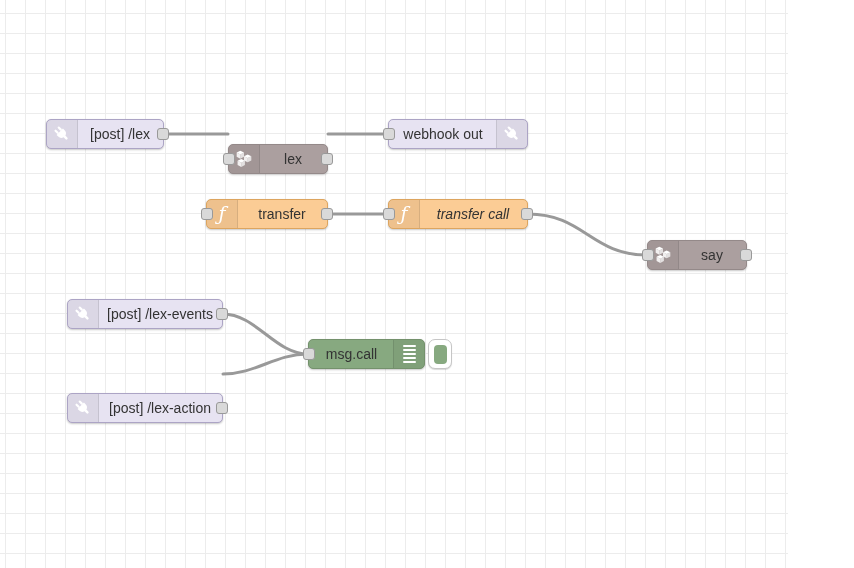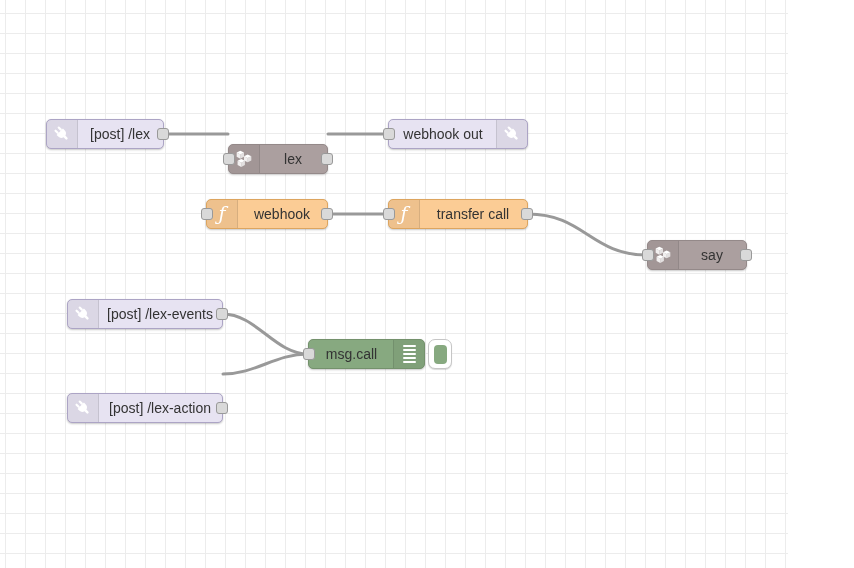--- a/index.html
+++ b/index.html
@@ -27,21 +27,21 @@
     background:rgba(0,0,0,0.05);
   }
   .iconbox.left{left:0;border-right:1px solid rgba(0,0,0,0.1);border-radius:4px 0 0 4px;}
   .iconbox.right{right:0;border-left:1px solid rgba(0,0,0,0.1);border-radius:0 4px 4px 0;}
   .pad-l .label{margin-left:30px;}
   .pad-r .label{margin-right:30px;}
   .node-http{background:#e7e3f2;border-color:#aca4c5;}
   .node-lex{background:#ab9f9f;border-color:#948989;}
   .node-func{background:#fbcc95;border-color:#dda55f;}
   .node-debug{background:#87a980;border-color:#74916c;justify-content:center;}
-  .italic .label{}
+  .italic .label{font-style:italic;}
   .port{
     position:absolute;width:10px;height:10px;border-radius:3px;
     background:#d9d9d9;border:1px solid #999;top:8px;
   }
   .port.in{left:-6px;}
   .port.out{right:-6px;}
   .func-glyph{
     color:#fff;font-family:"DejaVu Serif","Liberation Serif",serif;
     font-style:italic;font-size:19px;line-height:1;padding-bottom:2px;
   }
@@ -119,21 +119,21 @@
         </svg>
     </div>
     <span class="label">webhook out</span>
     <div class="port in"></div>
   </div>
 
   <div class="node node-func pad-l" style="left:206px;top:199px;width:120px;">
     <div class="iconbox left">
       <span class="func-glyph">ƒ</span>
     </div>
-    <span class="label">webhook</span>
+    <span class="label">transfer</span>
     <div class="port in"></div>
     <div class="port out"></div>
   </div>
 
   <div class="node node-func pad-l italic" style="left:388px;top:199px;width:138px;">
     <div class="iconbox left">
       <span class="func-glyph">ƒ</span>
     </div>
     <span class="label">transfer call</span>
     <div class="port in"></div>

